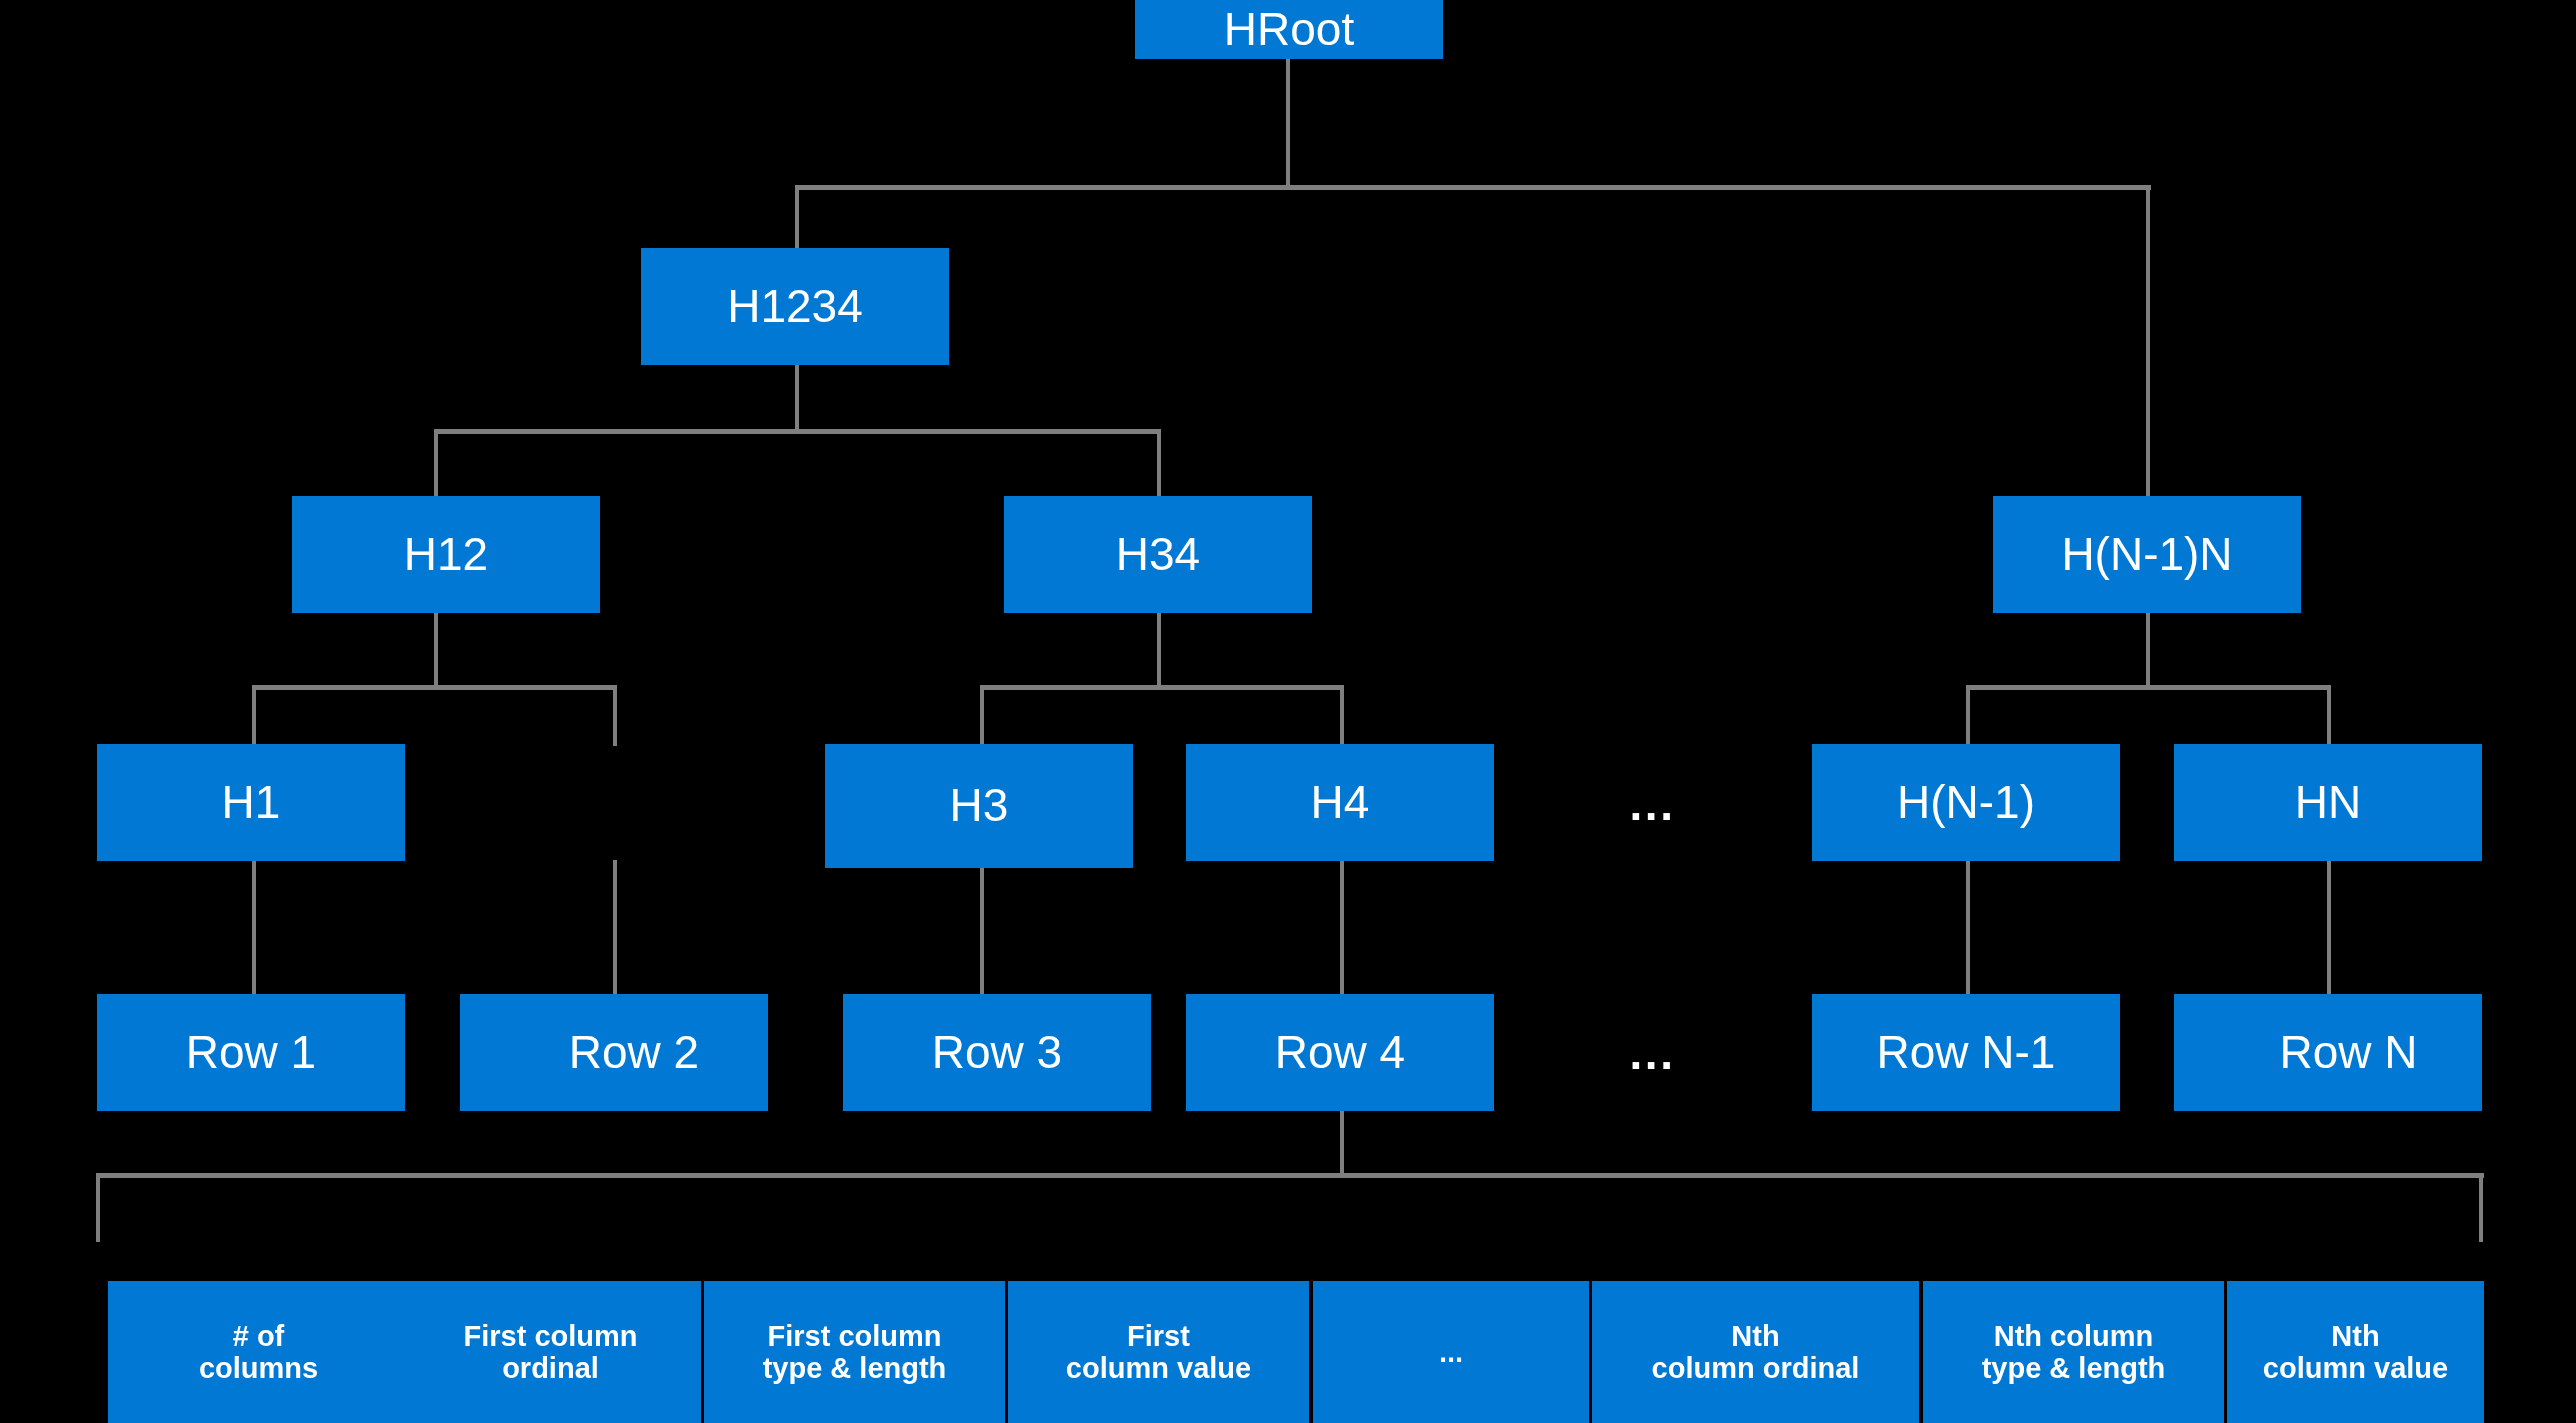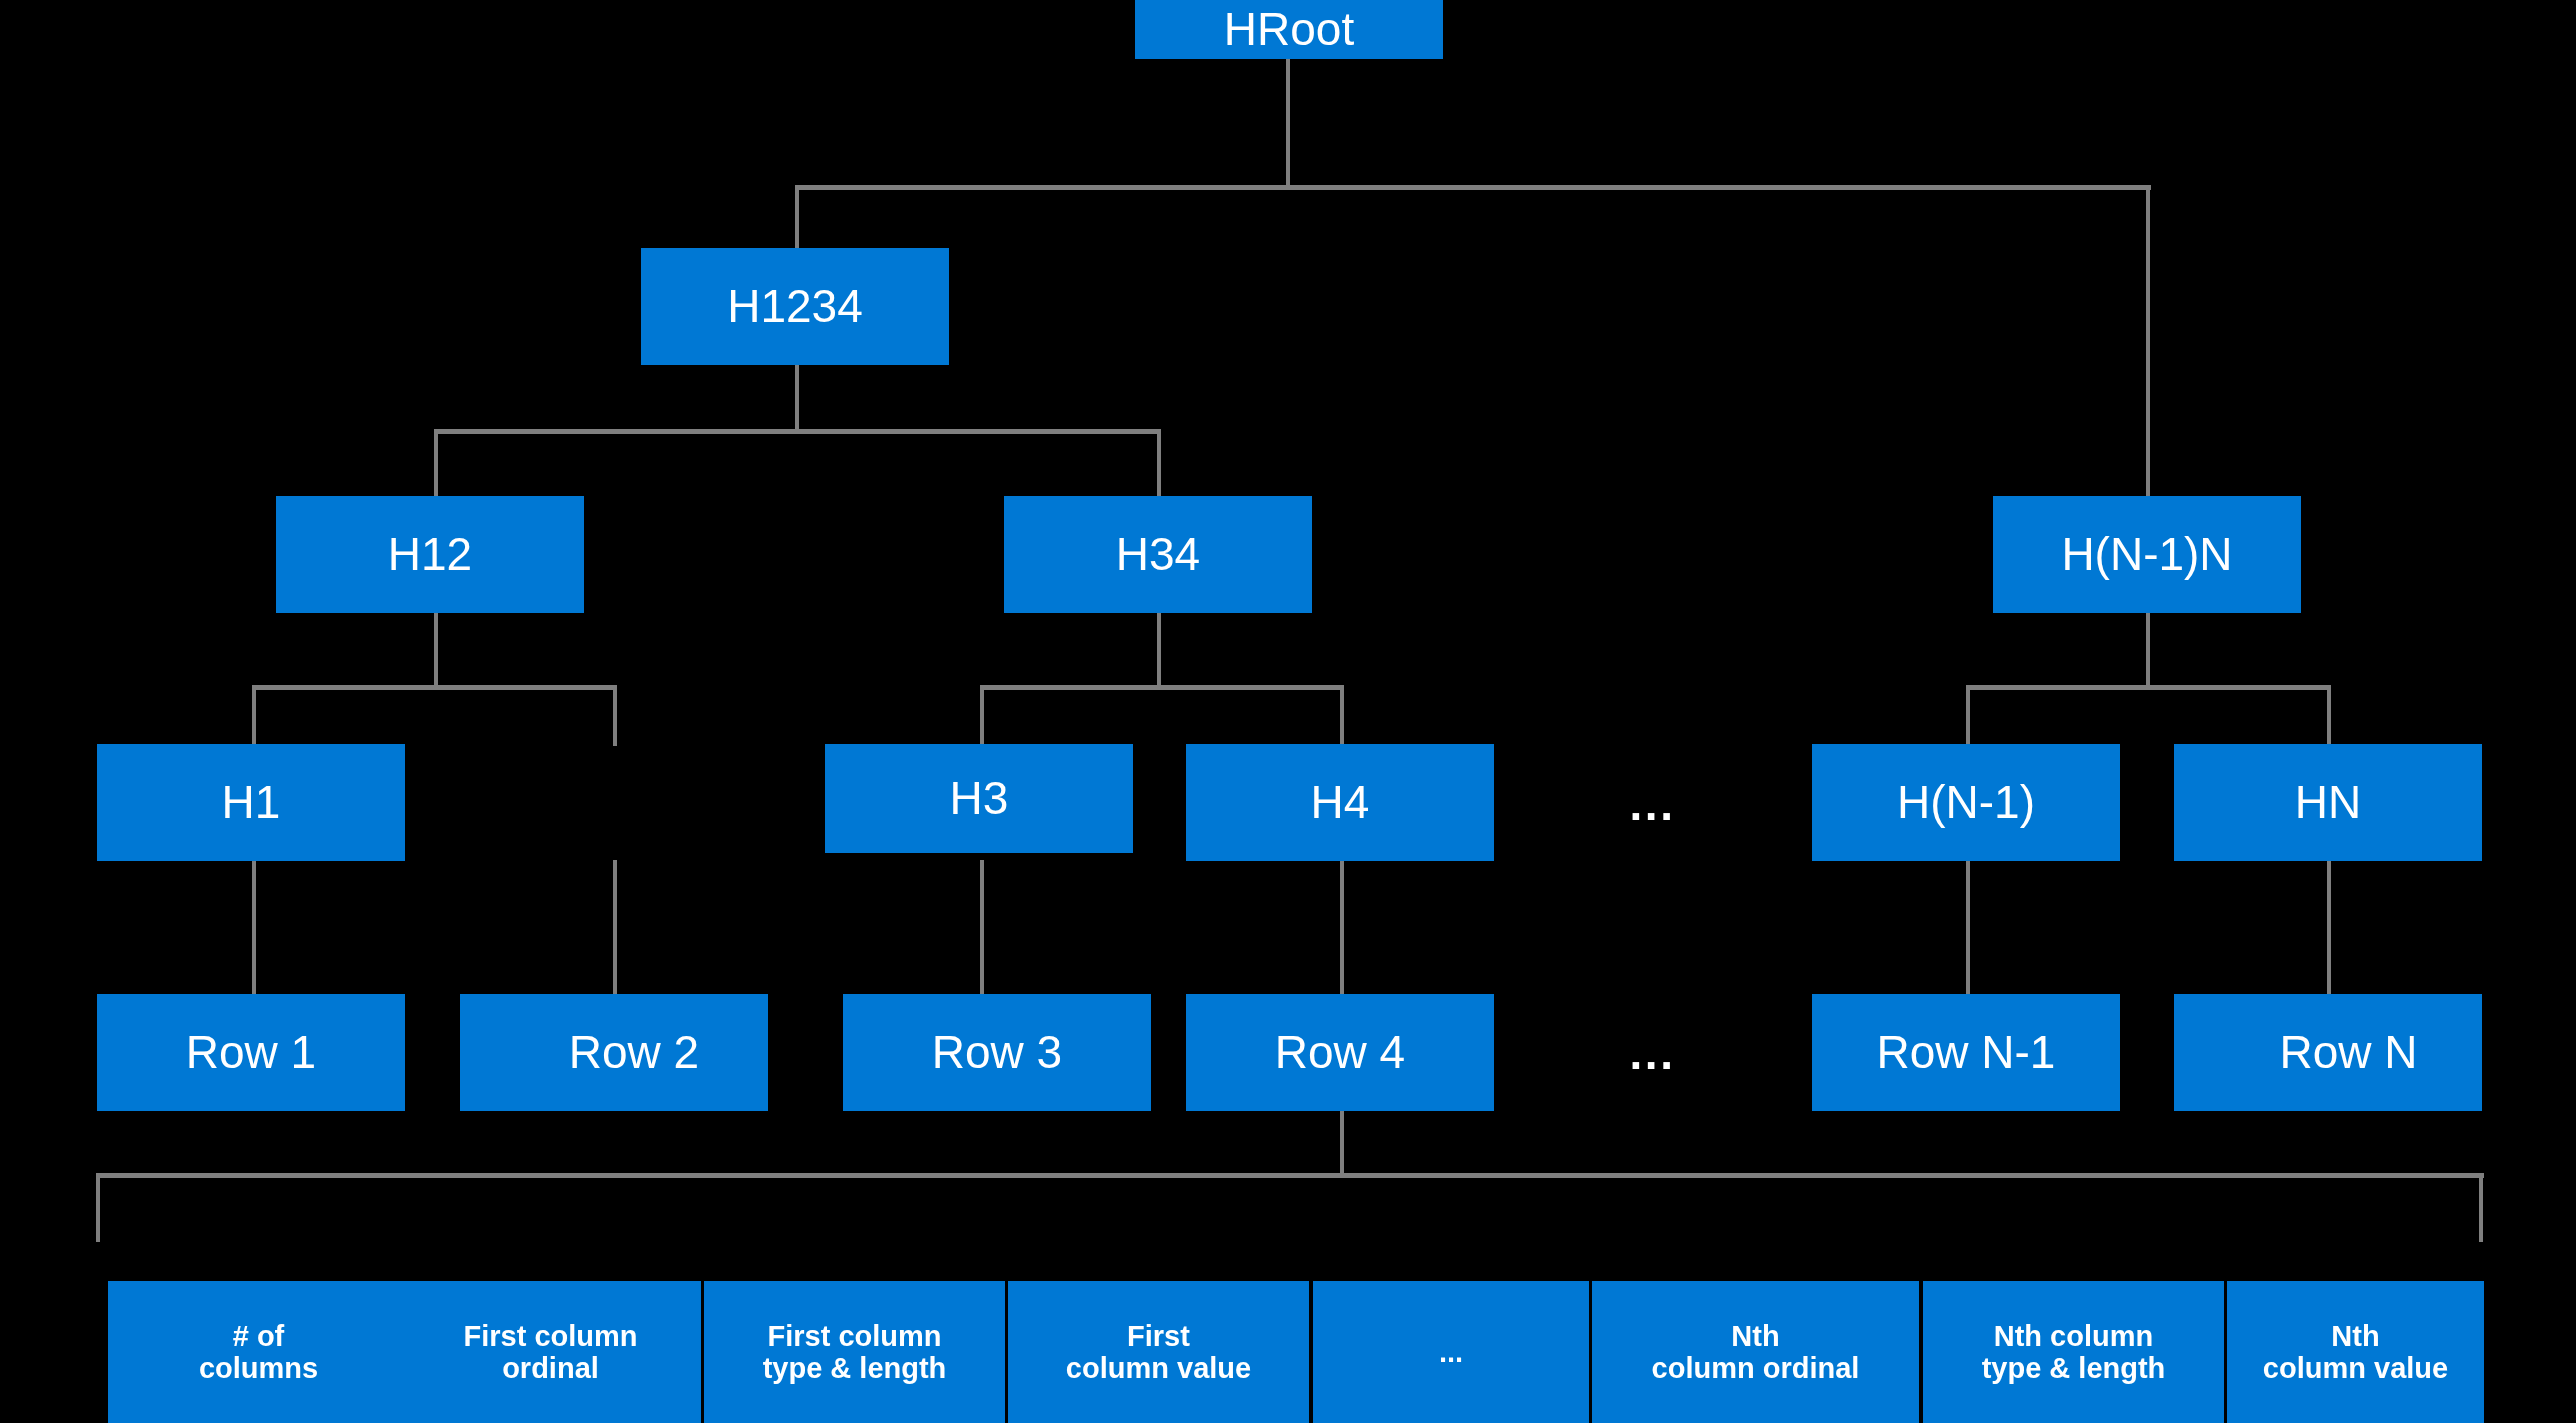--- a/index.html
+++ b/index.html
@@ -91,26 +91,26 @@
 
   <div class="ln" style="left:1340px; top:1110px; width:4.2px; height:68px;"></div>
   <div class="ln" style="left:96px; top:1173px; width:2388px; height:5.1px;"></div>
   <div class="ln" style="left:96px; top:1173px; width:4.2px; height:69px;"></div>
   <div class="ln" style="left:2479px; top:1173px; width:4.2px; height:69px;"></div>
 
   <div class="node lvl-root" style="left:1135px; top:0px; width:308px; height:59px;">HRoot</div>
 
   <div class="node lvl-2" style="left:641px; top:248px; width:308px; height:117px;">H1234</div>
 
-  <div class="node lvl-3" style="left:276px; top:496px; width:308px; height:117px;">H12</div>
+  <div class="node lvl-3" style="left:292px; top:496px; width:308px; height:117px;">H12</div>
   <div class="node lvl-3" style="left:1004px; top:496px; width:308px; height:117px;">H34</div>
   <div class="node lvl-3" style="left:1993px; top:496px; width:308px; height:117px;">H(N-1)N</div>
 
   <div class="node lvl-4" style="left:97px; top:744px; width:308px; height:117px;">H1</div>
-  <div class="node lvl-4" style="left:825px; top:744px; width:308px; height:109px;">H3</div>
+  <div class="node lvl-4" style="left:825px; top:744px; width:308px; height:124px;">H3</div>
   <div class="node lvl-4" style="left:1186px; top:744px; width:308px; height:117px;">H4</div>
   <div class="node lvl-4" style="left:1812px; top:744px; width:308px; height:117px;">H(N-1)</div>
   <div class="node lvl-4" style="left:2174px; top:744px; width:308px; height:117px;">HN</div>
 
   <div class="ell" style="left:1551px; top:778px; width:203px; height:51px;">...</div>
 
   <div class="node lvl-row" style="left:97px; top:994px; width:308px; height:117px;">Row 1</div>
   <div class="node lvl-row" style="left:460px; top:994px; width:308px; height:117px;padding-left:40px;">Row 2</div>
   <div class="node lvl-row" style="left:825px; top:994px; width:308px; height:117px;margin-left:18px;">Row 3</div>
   <div class="node lvl-row" style="left:1186px; top:994px; width:308px; height:117px;">Row 4</div>

